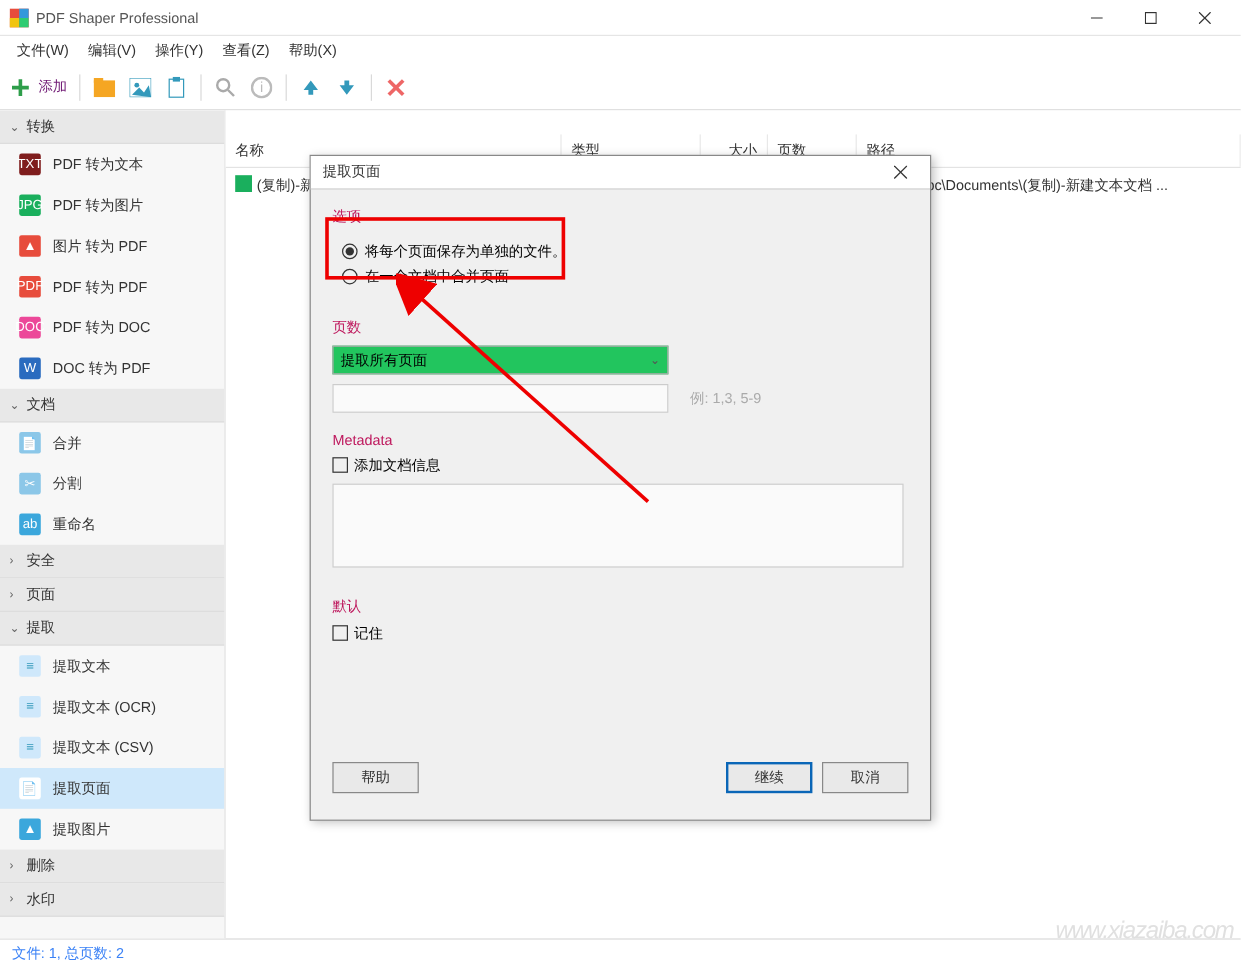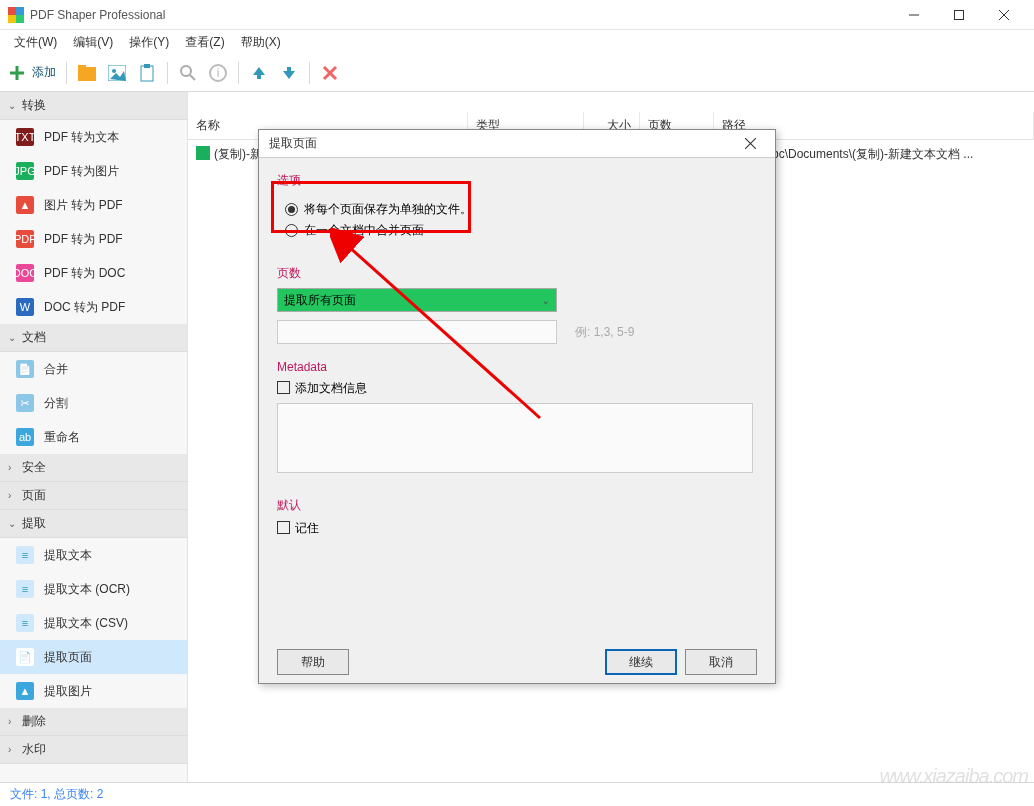--- a/index.html
+++ b/index.html
@@ -9,21 +9,21 @@
 .titlebar .logo { width: 16px; height: 16px; margin-right: 6px; }
 .titlebar .title { color: #555; flex: 1; }
 .winbtns { display: flex; gap: 0; }
 .winbtn { width: 45px; height: 28px; display: flex; align-items: center; justify-content: center; color: #444; }
 .winbtn svg { width: 10px; height: 10px; }
 
 .menubar { height: 24px; display: flex; align-items: center; padding: 0 6px; background: #fff; }
 .menubar .menu { padding: 3px 8px; color: #333; }
 
 .toolbar { height: 38px; display: flex; align-items: center; padding: 0 8px; gap: 10px; border-bottom: 1px solid #d9d9d9; }
-.toolbar .add { display: flex; align-items: center; gap: 6px; color: #0c4a6e; }
+.toolbar .add { display: flex; align-items: center; gap: 6px; color: #701a75; }
 .toolbar .sep { width: 1px; height: 22px; background: #d9d9d9; }
 .ticon { width: 20px; height: 20px; display:flex; align-items:center; justify-content:center; }
 
 .main { display: flex; height: calc(100% - 30px - 24px - 38px - 24px); }
 .sidebar { width: 188px; background: #f7f7f7; border-right: 1px solid #e3e3e3; overflow-y: auto; }
 .group-hdr { background: #e8e8e8; padding: 5px 8px; display: flex; align-items: center; gap: 4px; color: #333; border-bottom: 1px solid #ddd; }
 .group-hdr .chev { font-size: 10px; color: #666; display:inline-block; width:10px; }
 .item { display: flex; align-items: center; gap: 10px; padding: 8px 12px 8px 16px; color: #333; }
 .item.selected { background: #cfe8fb; }
 .item .icn { width: 18px; height: 18px; display:flex; align-items:center; justify-content:center; font-size:11px; color:#fff; border-radius:2px; }
@@ -46,21 +46,21 @@
 .fieldset .legend { color: #be185d; margin-bottom: 6px; }
 .radio-row { display: flex; align-items: center; gap: 6px; padding: 2px 0; }
 .radio { width: 13px; height: 13px; border: 1px solid #333; border-radius: 50%; display: inline-flex; align-items:center; justify-content:center; }
 .radio.checked::after { content:""; width:7px; height:7px; background:#333; border-radius:50%; }
 .checkbox { width: 13px; height: 13px; border: 1px solid #333; display:inline-block; vertical-align:-2px; margin-right:5px;}
 .select { width: 280px; height: 24px; border: 1px solid #aaa; background: #22c55e; display: flex; align-items: center; padding: 0 6px; justify-content: space-between; }
 .select .arrow { font-size: 10px; color:#555; }
 .txtbox { width: 280px; height: 24px; border: 1px solid #ccc; background: #fafafa; padding: 0 6px; display:flex; align-items:center; }
 .placeholder { color: #aaa; margin-left: 18px; }
 .meta-box { width: 476px; height: 70px; border: 1px solid #ccc; background: #fafafa; margin-top: 6px; }
-.dialog-buttons { padding: 10px 18px 8px; display: flex; }
+.dialog-buttons { padding: 10px 18px 22px; display: flex; }
 .btn { width: 72px; height: 26px; border: 1px solid #888; background: #e9e9e9; display: flex; align-items: center; justify-content: center; color: #333; }
 .btn.primary { border: 2px solid #0a66b7; }
 .spacer { flex: 1; }
 
 .highlight-box { position:absolute; border: 3px solid #e00; pointer-events:none; }
 .arrow-svg { position:absolute; pointer-events:none; }
 
 .watermark { position:absolute; right:6px; bottom:18px; color:#ccc; font-size:20px; font-style:italic; opacity:0.6; font-family: Arial; letter-spacing:-1px;}
 </style>
 </head>

